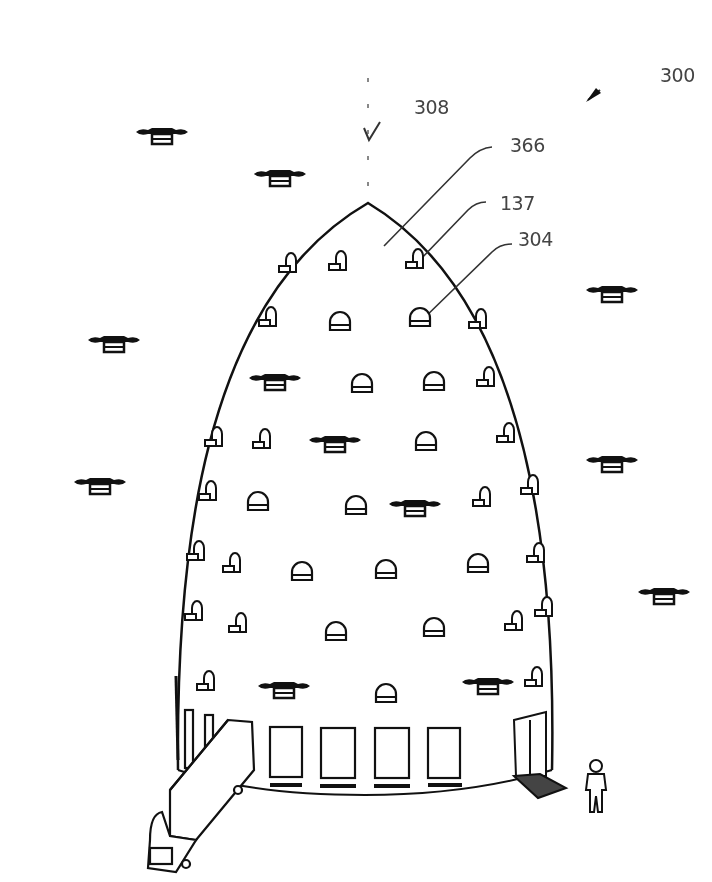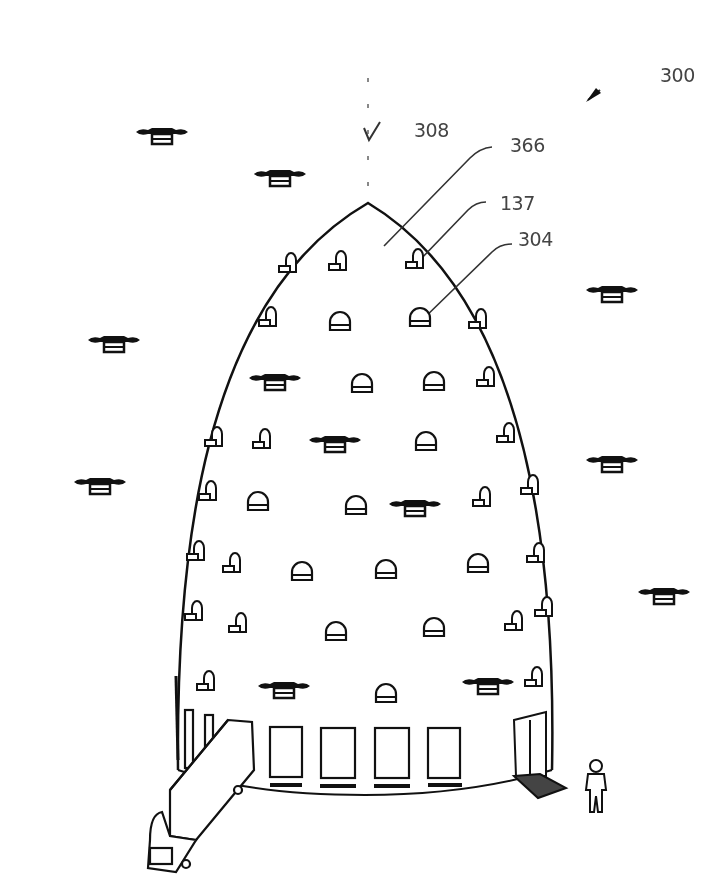--- a/index.html
+++ b/index.html
@@ -129,16 +129,16 @@
     <path d="M514,776 L540,774 L566,788 L538,798 Z" fill="#444"></path>
   </g>
 
   <g fill="#fff" stroke="#111" stroke-width="2">
     <circle cx="596" cy="766" r="6"></circle>
     <path d="M588,774 L604,774 L606,790 L602,790 L602,812 L598,812 L596,796 L594,812 L590,812 L590,790 L586,790 Z"></path>
   </g>
 </svg>
 
 <div class="lbl" style="left:634px; top:64px;margin-left:26px;">300</div>
-<div class="lbl" style="left:414px; top:119px;">308</div>
+<div class="lbl" style="left:414px; top:96px;">308</div>
 <div class="lbl" style="left:510px; top:134px;">366</div>
 <div class="lbl" style="left:500px; top:192px;">137</div>
 <div class="lbl" style="left:518px; top:228px;">304</div>
 
 </body></html>

